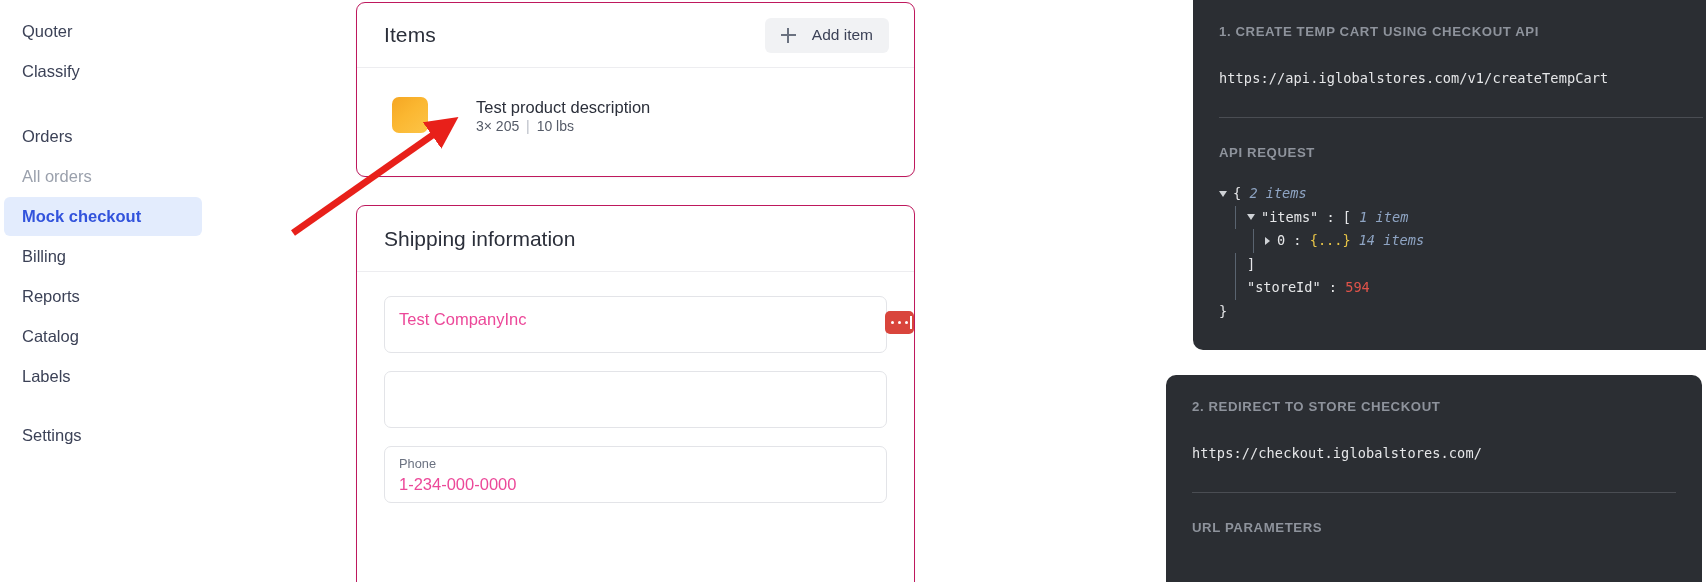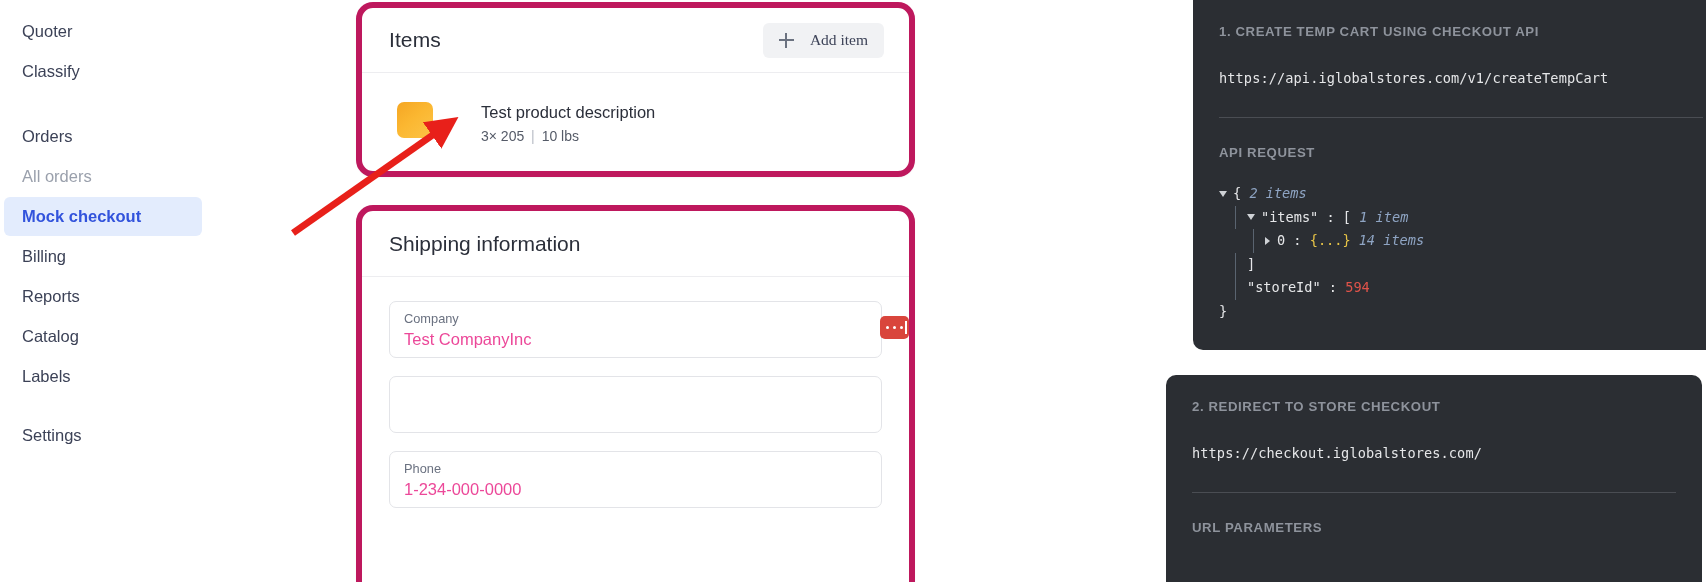--- a/index.html
+++ b/index.html
@@ -59,59 +59,59 @@
   .main {
     flex: 1 1 auto;
     position: relative;
     background: #ffffff;
     overflow: hidden;
   }
 
   .card {
     position: absolute;
     background: #ffffff;
-    border: 6px solid #be185d;
-    border-radius: 17px;
+    border: 1px solid #be185d;
+    border-radius: 9px;
     box-shadow: 0 1px 2px rgba(16,24,40,.04);
   }
 
   
   #items-card { left: 150px; top: 2px; width: 559px; height: 175px; }
   .card-head {
     height: 65px;
     display: flex; align-items: center; justify-content: space-between;
     padding: 0 25px 0 27px;
     border-bottom: 1px solid #ededf0;
   }
   .card-title { font-size: 21px; color: #2b2f3a; letter-spacing: .1px; }
   .btn-add {
     display: flex; align-items: center; gap: 16px;
     background: #f1f2f4;
     border: none; border-radius: 6px;
     height: 35px; padding: 0 16px;
     font-size: 15.5px; color: #3c4257;
-    font-family: Liberation Serif, serif;
+    font-family: Liberation Sans, sans-serif;
     cursor: pointer;
   }
   .plus-icon { position: relative; width: 15px; height: 15px; display:inline-block; }
   .plus-icon::before, .plus-icon::after {
     content:""; position:absolute; background:#6b7280;
   }
   .plus-icon::before { left: 6px; top: 0; width: 2px; height: 15px; }
   .plus-icon::after { top: 6px; left: 0; height: 2px; width: 15px; }
 
   .item-row { display: flex; align-items: flex-start; padding: 29px 27px 0 35px; }
   .item-thumb {
     width: 36px; height: 36px; border-radius: 7px;
     background: linear-gradient(140deg,#f5a623 0%,#fbb731 45%,#fcc447 100%);
     flex: 0 0 36px;
   }
   .item-text { margin-left: 48px; }
   .item-name { font-size: 16.5px; color: #2b2f3a; line-height: 1.25; }
-  .item-meta { font-size: 14px; color: #555b68; margin-top: 5px; }
+  .item-meta { font-size: 14px; color: #555b68; }
   .item-meta .sep { color: #b9bdc7; margin: 0 3px; }
 
   
   #shipping-card { left: 150px; top: 205px; width: 559px; height: 420px; }
   .ship-head {
     height: 66px; display: flex; align-items: center;
     padding: 0 27px; border-bottom: 1px solid #ededf0;
   }
   .ship-title { font-size: 21px; color: #2b2f3a; }
   .ship-body { padding: 24px 27px 0 27px; position: relative; }
@@ -275,21 +275,20 @@
       </div>
     </section>
 
     <section class="card" id="shipping-card">
       <div class="ship-head">
         <div class="ship-title">Shipping information</div>
       </div>
       <div class="ship-body">
 
         <div class="field">
-          <div class="field-label">Company</div>
           <div class="field-value">Test CompanyInc</div>
           <div class="dots-badge">
             <i></i>
             <i></i>
             <i></i>
             <span class="caret"></span>
           </div>
         </div>
 
         <div class="field">

